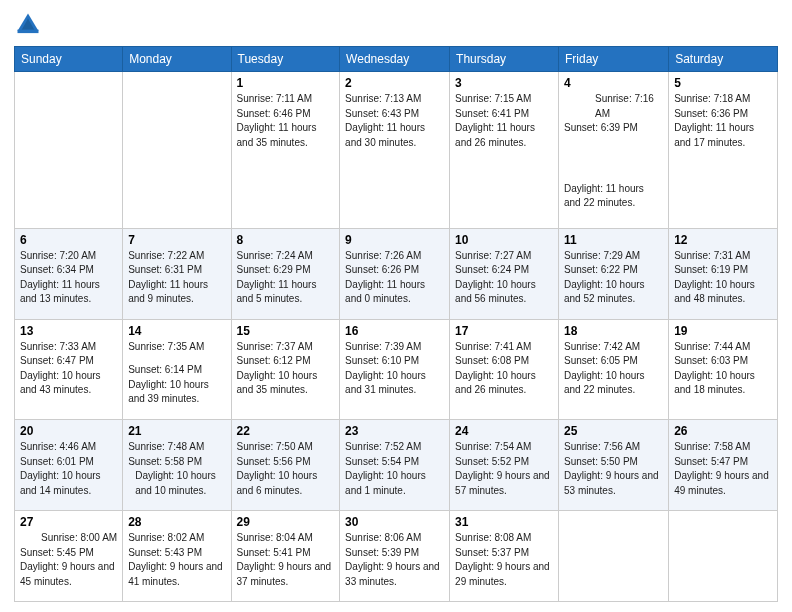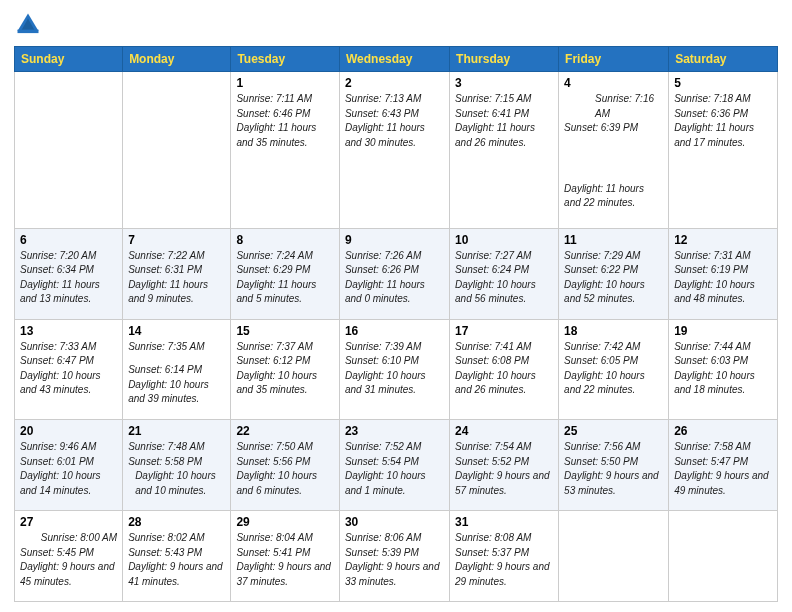--- a/index.html
+++ b/index.html
@@ -52,25 +52,25 @@
       color: #444;
     }
     .calendar {
       width: 100%;
       border-collapse: collapse;
       flex: 1;
       font-size: 10.5px;
     }
     .calendar th {
       background: #2472c0;
-      color: #fde047;
+      color: #ffffff;
       text-align: left;
       padding: 5px 6px;
       font-size: 12px;
-      font-weight: 700;
+      font-weight: 400;
       border: 1px solid #1a5fa0;
     }
     .calendar td {
       border: 1px solid #ccc;
       vertical-align: top;
       padding: 4px 5px;
       width: 113px;
       min-height: 70px;
       background: #fff;
     }
@@ -83,21 +83,20 @@
     .day-num {
       font-weight: bold;
       font-size: 12px;
       margin-bottom: 2px;
       display: block;
     }
     .day-info {
       font-size: 10px;
       color: #222;
       line-height: 1.45;
-      font-style: italic;
     }
     .empty-cell {
       background: #fff !important;
     }
     .row-even td { background: #eef2f9; }
     .row-odd td { background: #fff; }
   </style>
 </head>
 <body>
 
@@ -290,21 +289,21 @@
               <span style="display: block;">Sunrise: 7:44 AM</span>
               <span style="display: block;">Sunset: 6:03 PM</span>
               <span style="display: block;">Daylight: 10 hours and 18 minutes.</span>
             </div>
           </td>
         </tr>
         <tr class="row-even">
           <td>
             <span class="day-num">20</span>
             <div class="day-info">
-              <span style="display: block;">Sunrise: 9:46 AM</span>
+              <span style="display: block;">Sunrise: 4:46 AM</span>
               <span style="display: block;">Sunset: 6:01 PM</span>
               <span style="display: block;">Daylight: 10 hours and 14 minutes.</span>
             </div>
           </td>
           <td>
             <span class="day-num">21</span>
             <div class="day-info">
               <span style="display: block;">Sunrise: 7:48 AM</span>
               <span style="display: block;">Sunset: 5:58 PM</span>
               <span style="display: block; margin-left: 7px;">Daylight: 10 hours and 10 minutes.</span>

